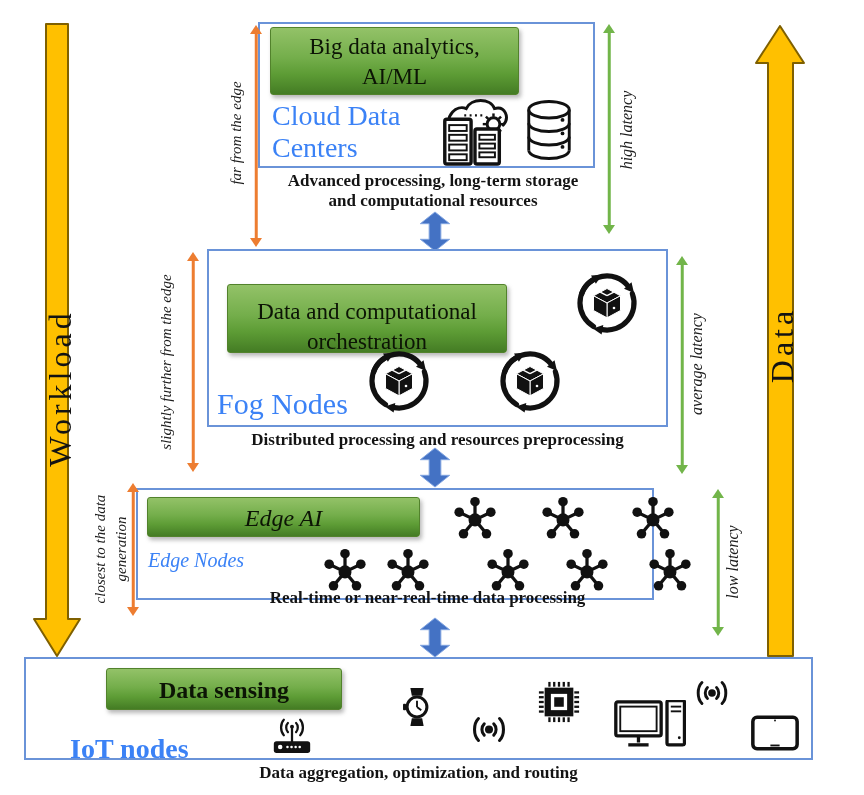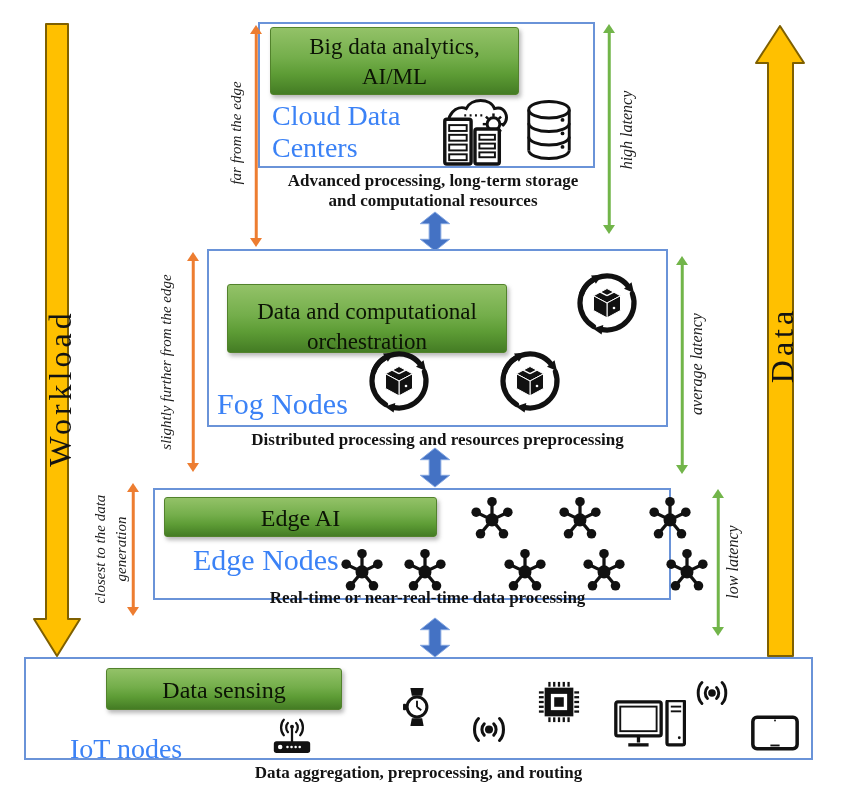--- a/index.html
+++ b/index.html
@@ -280,23 +280,23 @@
     <div class="head-top"></div>
       <div class="line"></div>
       <div class="head-bottom"></div>
   </div>
   <div class="rot-label" style="left:612px;top:353px;width:170px;height:22px;font-size:16px;">average latency</div>
 
   <svg class="abs" style="left:419px;top:447px" width="32" height="41">
       <use href="#sym-vblue"></use>
     </svg>
 
-  <div class="layer-box" style="left:153px;top:488px;width:518px;height:112px;">
+  <div class="layer-box" style="left:136px;top:488px;width:518px;height:112px;font-style:italic;">
     <div class="green-box" style="left:9px;top:7px;width:273px;height:40px;line-height:40px;font-size:24px;">Edge AI</div>
-    <div class="layer-title" style="left:10px;top:54px;font-size:30px;margin-left:28px;">Edge Nodes</div>
+    <div class="layer-title" style="left:10px;top:54px;font-size:20px;">Edge Nodes</div>
     <svg class="abs" style="left:314px;top:4px" width="46" height="46">
         <use href="#sym-molecule"></use>
       </svg>
     <svg class="abs" style="left:402px;top:4px" width="46" height="46">
         <use href="#sym-molecule"></use>
       </svg>
     <svg class="abs" style="left:492px;top:4px" width="46" height="46">
         <use href="#sym-molecule"></use>
       </svg>
     <svg class="abs" style="left:184px;top:56px" width="46" height="46">
@@ -329,21 +329,21 @@
     <div class="head-top"></div>
       <div class="line"></div>
       <div class="head-bottom"></div>
   </div>
   <div class="rot-label" style="left:658px;top:551px;width:150px;height:22px;font-size:16px;">low latency</div>
 
   <svg class="abs" style="left:419px;top:617px" width="32" height="41">
       <use href="#sym-vblue"></use>
     </svg>
 
-  <div class="layer-box" style="left:24px;top:657px;width:789px;height:103px;">
+  <div class="layer-box" style="left:24px;top:657px;width:789px;height:103px;font-weight:bold;">
     <div class="green-box" style="left:80px;top:9px;width:236px;height:42px;line-height:42px;font-size:24px;">Data sensing</div>
     <div class="layer-title" style="left:44px;top:58px;font-size:28px;margin-top:16px;">IoT nodes</div>
     <svg class="abs" style="left:246px;top:53px" width="40" height="42">
         <use href="#sym-router"></use>
       </svg>
     <svg class="abs" style="left:374px;top:29px" width="34" height="38">
         <use href="#sym-watch"></use>
       </svg>
     <svg class="abs" style="left:441px;top:55px" width="44" height="31">
         <use href="#sym-wireless"></use>
@@ -354,15 +354,15 @@
     <svg class="abs" style="left:588px;top:41px" width="72" height="51">
         <use href="#sym-desktop"></use>
       </svg>
     <svg class="abs" style="left:665px;top:19px" width="42" height="30">
         <use href="#sym-wireless"></use>
       </svg>
     <svg class="abs" style="left:725px;top:56px" width="48" height="36">
         <use href="#sym-tablet"></use>
       </svg>
   </div>
-  <div class="caption" style="left:24px;top:763px;width:789px;">Data aggregation, preprocessing, and routing</div>
+  <div class="caption" style="left:24px;top:763px;width:789px;">Data aggregation, optimization, and routing</div>
 
 </div>
 
 </body></html>

